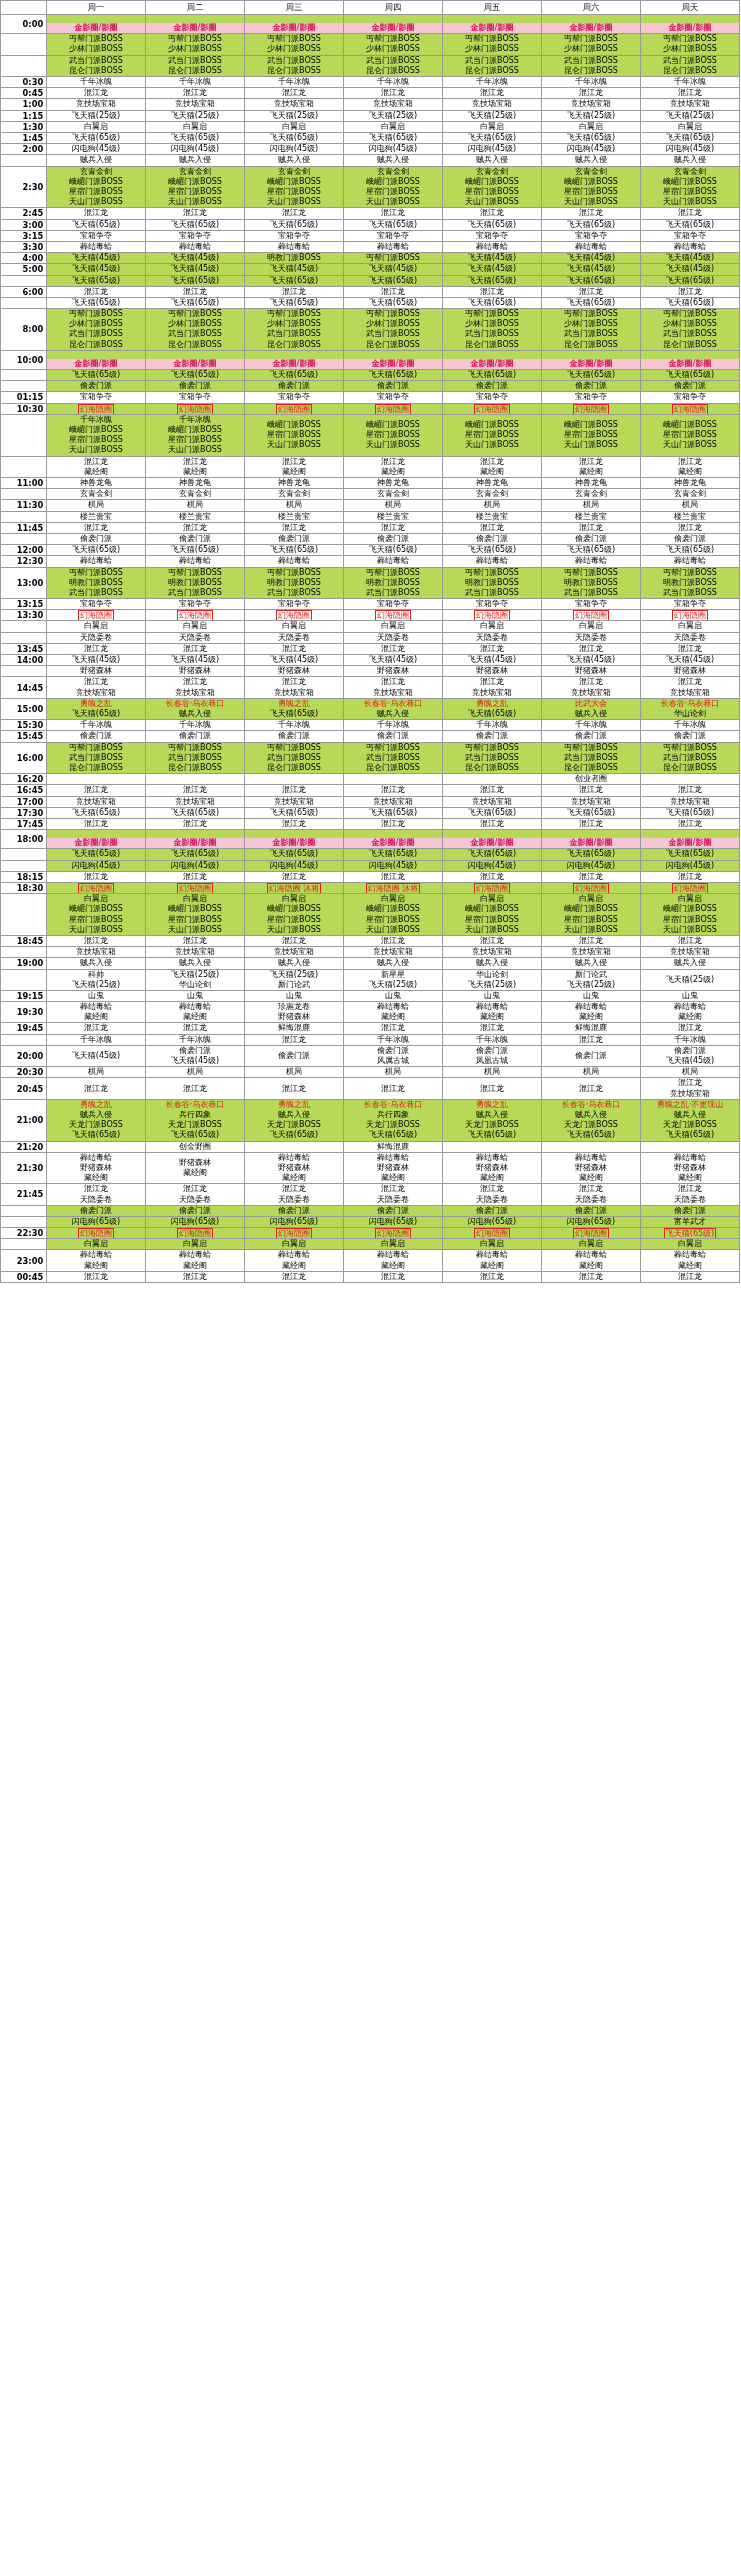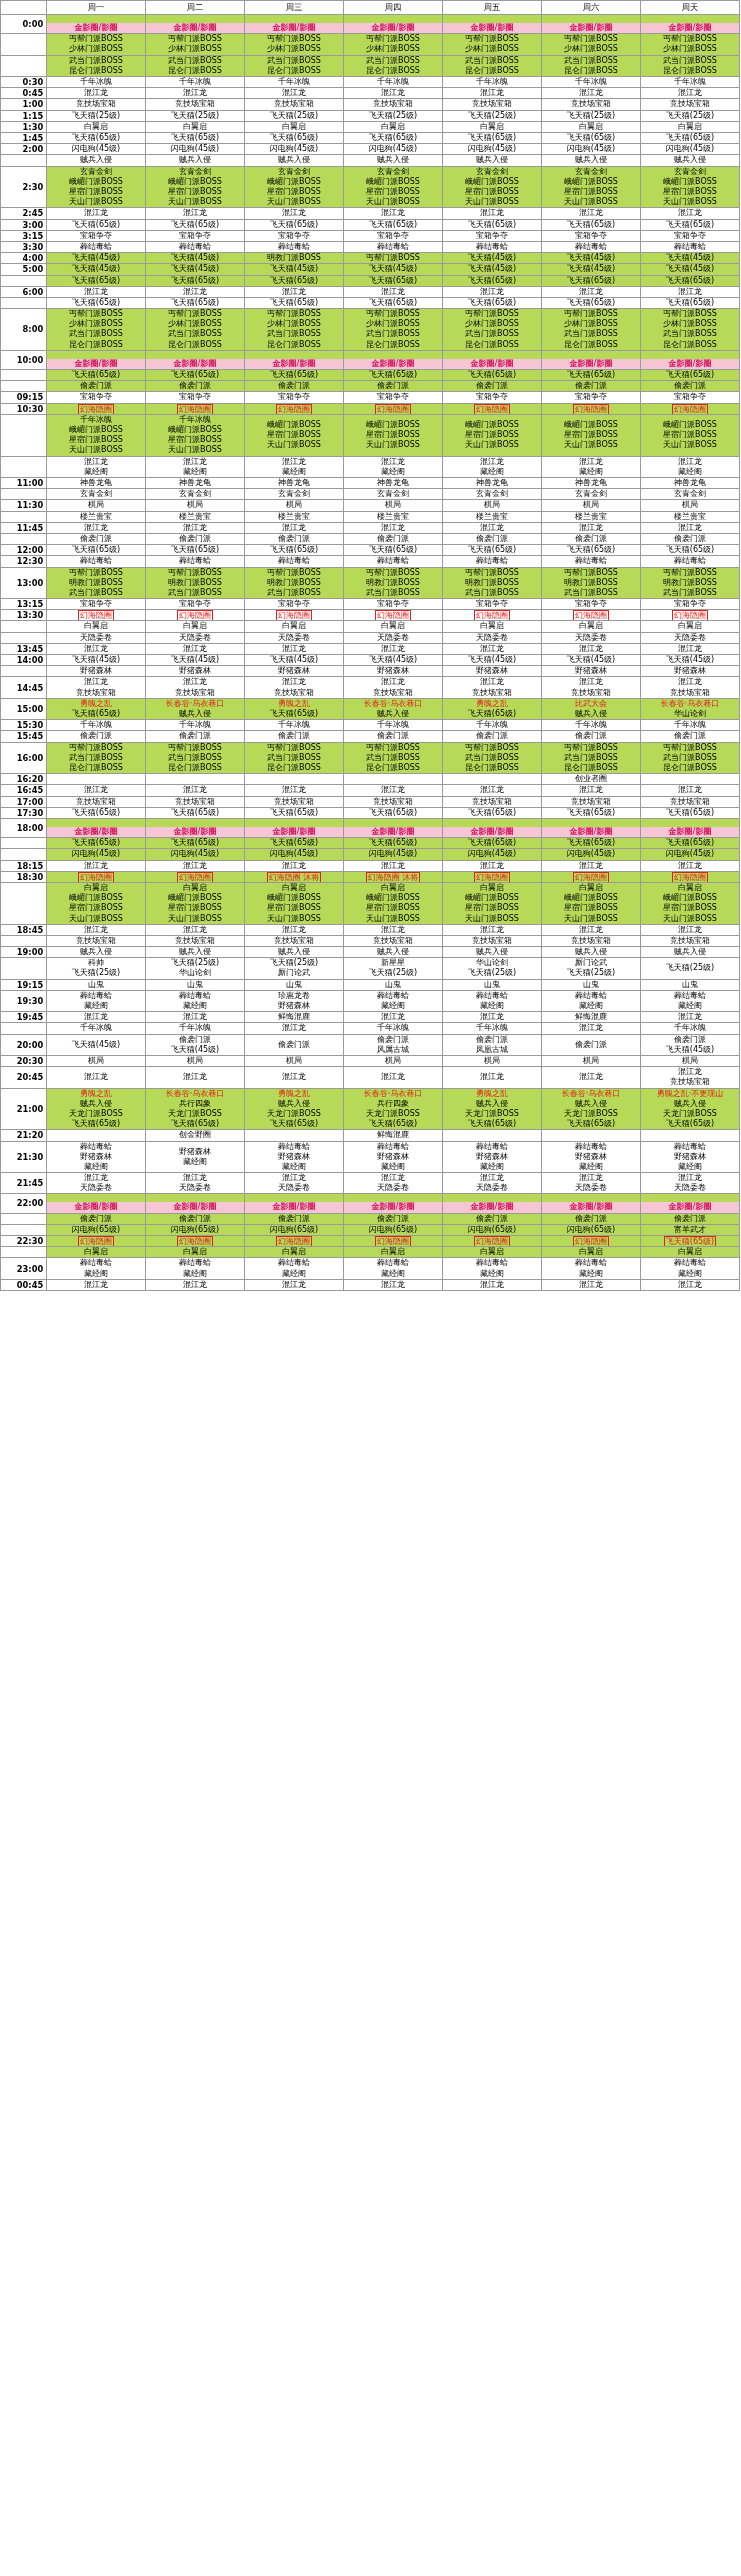--- a/index.html
+++ b/index.html
@@ -741,21 +741,21 @@
             <div class="ev">偷袭门派</div>
           </td>
           <td class="cell green">
             <div class="ev">偷袭门派</div>
           </td>
           <td class="cell green">
             <div class="ev">偷袭门派</div>
           </td>
         </tr>
         <tr>
-          <td class="tlabel">09:15</td>
+          <td class="tlabel">01:15</td>
           <td class="cell">
             <div class="ev">宝箱争夺</div>
           </td>
           <td class="cell">
             <div class="ev">宝箱争夺</div>
           </td>
           <td class="cell">
             <div class="ev">宝箱争夺</div>
           </td>
           <td class="cell">
@@ -1502,20 +1502,44 @@
             <div class="ev">飞天猫(65级)</div>
           </td>
           <td class="cell">
             <div class="ev">飞天猫(65级)</div>
           </td>
           <td class="cell">
             <div class="ev">飞天猫(65级)</div>
           </td>
         </tr>
         <tr>
+          <td class="tlabel">17:45</td>
+          <td class="cell">
+            <div class="ev">混江龙</div>
+          </td>
+          <td class="cell">
+            <div class="ev">混江龙</div>
+          </td>
+          <td class="cell">
+            <div class="ev">混江龙</div>
+          </td>
+          <td class="cell">
+            <div class="ev">混江龙</div>
+          </td>
+          <td class="cell">
+            <div class="ev">混江龙</div>
+          </td>
+          <td class="cell">
+            <div class="ev">混江龙</div>
+          </td>
+          <td class="cell">
+            <div class="ev">混江龙</div>
+          </td>
+        </tr>
+        <tr>
           <td class="tlabel">18:00</td>
           <td class="cell green">
             <div class="ev pinkbg">金影圈/影圈</div>
           </td>
           <td class="cell green">
             <div class="ev pinkbg">金影圈/影圈</div>
           </td>
           <td class="cell green">
             <div class="ev pinkbg">金影圈/影圈</div>
           </td>
@@ -2083,44 +2107,20 @@
             <div class="ev">混江龙</div>
             <div class="ev">天隐委卷</div>
           </td>
           <td class="cell">
             <div class="ev">混江龙</div>
             <div class="ev">天隐委卷</div>
           </td>
           <td class="cell">
             <div class="ev">混江龙</div>
             <div class="ev">天隐委卷</div>
-          </td>
-        </tr>
-        <tr>
-          <td class="tlabel">22:00</td>
-          <td class="cell green">
-            <div class="ev pinkbg">金影圈/影圈</div>
-          </td>
-          <td class="cell green">
-            <div class="ev pinkbg">金影圈/影圈</div>
-          </td>
-          <td class="cell green">
-            <div class="ev pinkbg">金影圈/影圈</div>
-          </td>
-          <td class="cell green">
-            <div class="ev pinkbg">金影圈/影圈</div>
-          </td>
-          <td class="cell green">
-            <div class="ev pinkbg">金影圈/影圈</div>
-          </td>
-          <td class="cell green">
-            <div class="ev pinkbg">金影圈/影圈</div>
-          </td>
-          <td class="cell green">
-            <div class="ev pinkbg">金影圈/影圈</div>
           </td>
         </tr>
         <tr>
           <td class="tlabel"></td>
           <td class="cell green">
             <div class="ev">偷袭门派</div>
           </td>
           <td class="cell green">
             <div class="ev">偷袭门派</div>
           </td>

